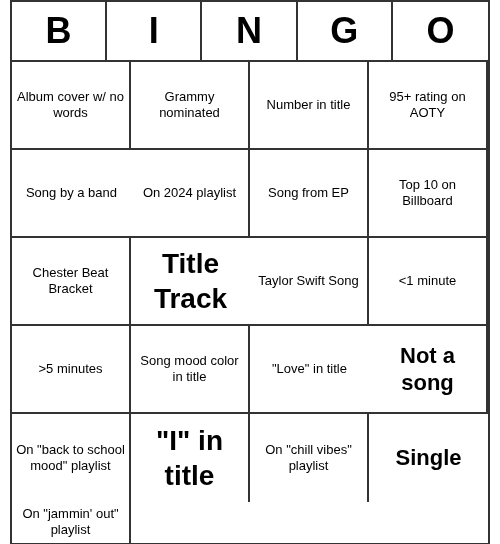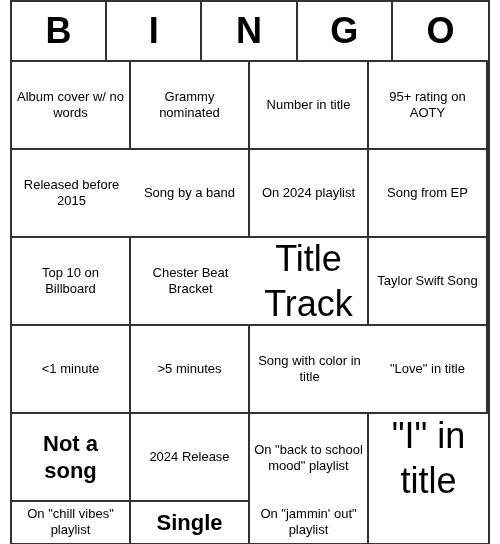--- a/index.html
+++ b/index.html
@@ -56,22 +56,22 @@
     }
     
     .bingo-grid .bingo-cell:nth-last-child(-n+5) {
       border-bottom: none;
     }
     .large-text {
       font-size: 22px;
       font-weight: bold;
     }
     .xlarge-text {
-      font-size: 36px;
-      font-weight: normal;
+      font-size: 28px;
+      font-weight: bold;
     }
   </style>
 </head>
 <body>
 
 <div class="bingo-card">
   <div class="bingo-header">
   <div class="bingo-header-cell">B</div>
       <div class="bingo-header-cell">I</div>
       <div class="bingo-header-cell">N</div>
@@ -83,23 +83,20 @@
         <span>Album cover w/ no words</span>
       </div>
       <div class="bingo-cell">
         <span>Grammy nominated</span>
       </div>
       <div class="bingo-cell">
         <span>Number in title</span>
       </div>
       <div class="bingo-cell">
         <span>95+ rating on AOTY</span>
-      </div>
-      <div class="bingo-cell">
-        <span>Released before 2015</span>
       </div>
       <div class="bingo-cell">
         <span>Song by a band</span>
       </div>
       <div class="bingo-cell">
         <span>On 2024 playlist</span>
       </div>
       <div class="bingo-cell">
         <span>Song from EP</span>
       </div>
@@ -115,30 +112,27 @@
       <div class="bingo-cell">
         <span>Taylor Swift Song</span>
       </div>
       <div class="bingo-cell">
         <span>&lt;1 minute</span>
       </div>
       <div class="bingo-cell">
         <span>&gt;5 minutes</span>
       </div>
       <div class="bingo-cell">
-        <span>Song with color in title</span>
+        <span>Song mood color in title</span>
       </div>
       <div class="bingo-cell">
         <span>"Love" in title</span>
       </div>
       <div class="bingo-cell">
         <span class="large-text">Not a song</span>
-      </div>
-      <div class="bingo-cell">
-        <span>2024 Release</span>
       </div>
       <div class="bingo-cell">
         <span>On "back to school mood" playlist</span>
       </div>
       <div class="bingo-cell">
         <span class="xlarge-text">"I" in title</span>
       </div>
       <div class="bingo-cell">
         <span>On "chill vibes" playlist</span>
       </div>

